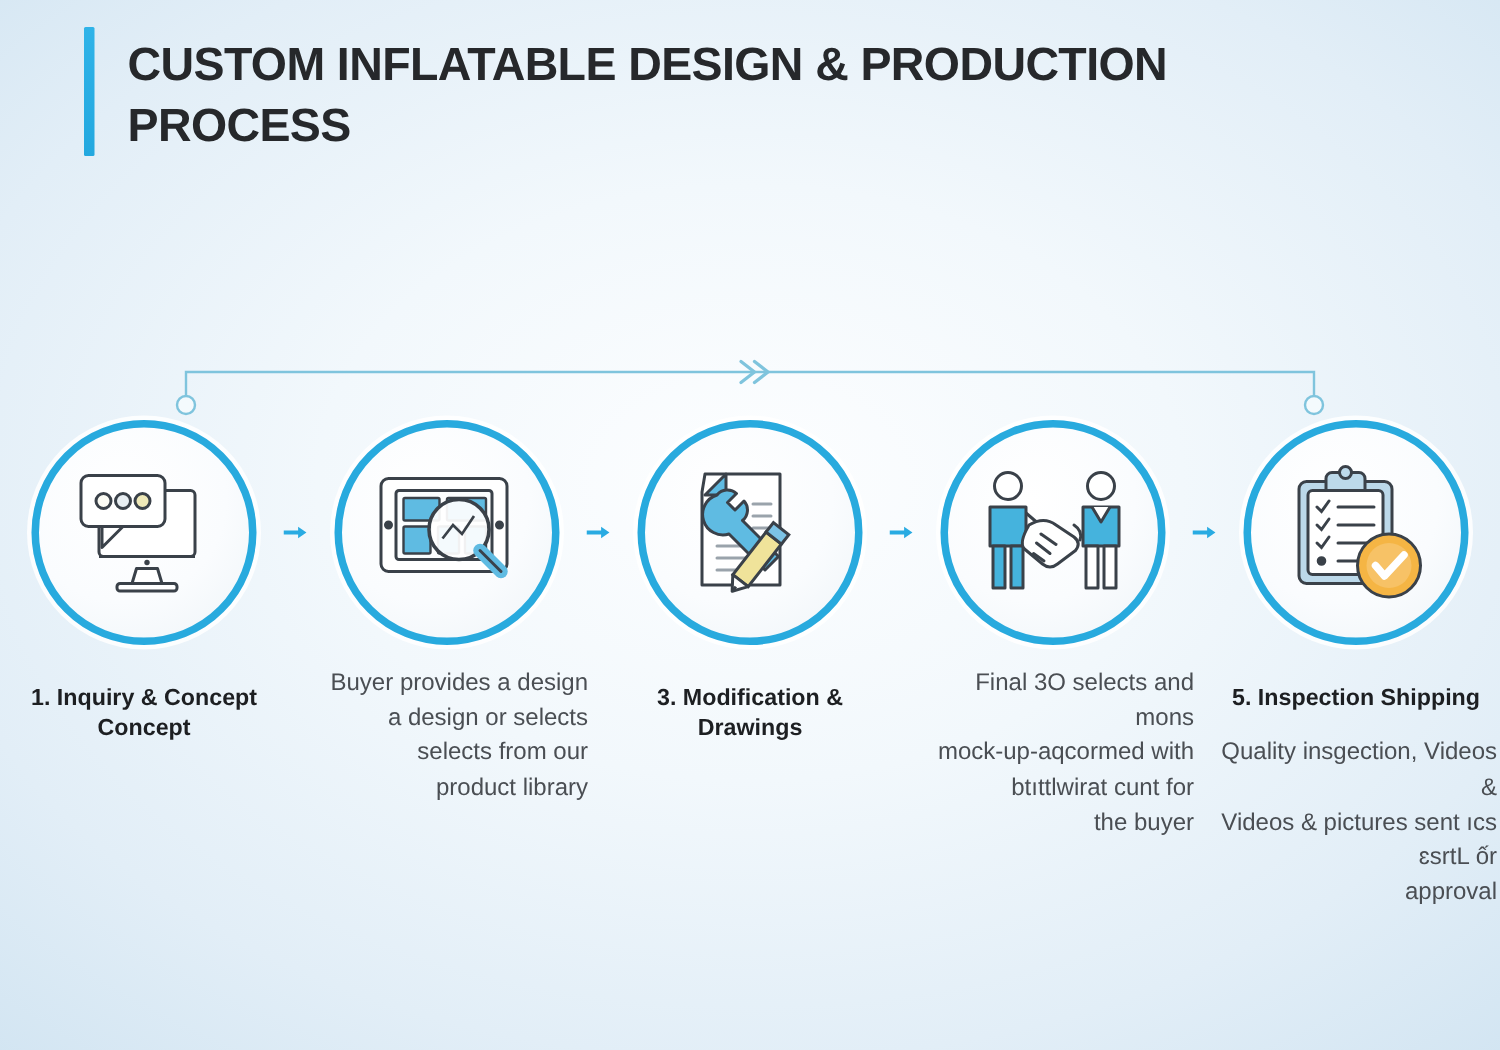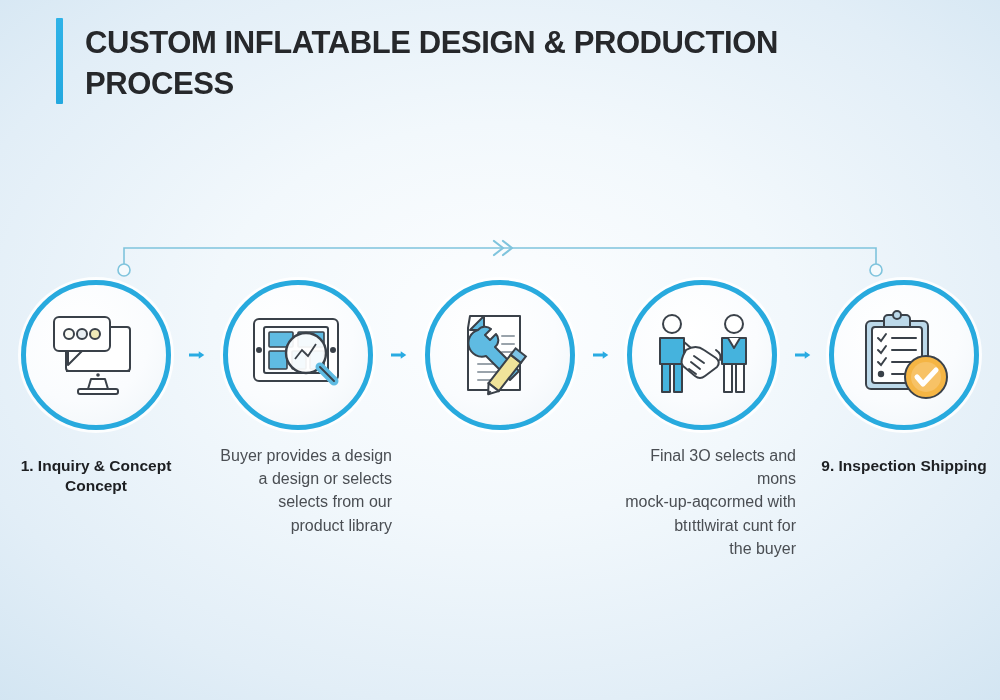--- a/index.html
+++ b/index.html
@@ -203,20 +203,22 @@
           <path d="M26 22 a9 9 0 0 1 13 -1 l-6 6 5 5 6 -6 a9 9 0 0 1 -1 13 l24 24 -9 9 -24 -24 a9 9 0 0 1 -8 -26 z" fill="#5fbbe2" stroke="#3a4149" stroke-width="2" stroke-linejoin="round"></path>
         </g>
         <g transform="rotate(38 62 62)">
           <rect x="50" y="52" width="13" height="36" fill="#f0e39a" stroke="#3a4149" stroke-width="2"></rect>
           <path d="M50 52 h13 v-8 h-13 z" fill="#7cc3e6" stroke="#3a4149" stroke-width="2"></path>
           <path d="M50 88 h13 l-6.5 9 z" fill="#ffffff" stroke="#3a4149" stroke-width="2" stroke-linejoin="round"></path>
           <path d="M56.5 93 l0 4" stroke="#3a4149" stroke-width="2"></path>
         </g>
       </svg>
     </div>
+    <div class="step-title">3. Modification &amp;
+Drawings</div>
   </div>
 
   <div class="arrow-gap">
     <svg width="46" height="26" viewBox="0 0 46 26">
       <path d="M0 9 h28 v-7 l16 11 -16 11 v-7 h-28 z" fill="#29ABE2"></path>
     </svg>
   </div>
 
   <div class="step">
     <div class="circle">
@@ -280,17 +282,21 @@
             <path d="M36 53 h24"></path>
             <path d="M36 65 h20"></path>
         </g>
         <g>
           <circle cx="70" cy="68" r="21" fill="#f5b544" stroke="#3a4149" stroke-width="2"></circle>
           <circle cx="70" cy="68" r="15" fill="#f7c266" stroke="none"></circle>
           <path d="M61 68 l6 7 13 -14" fill="none" stroke="#ffffff" stroke-width="5" stroke-linecap="round" stroke-linejoin="round"></path>
         </g>
       </svg>
     </div>
-    <div class="step-title">9. Inspection
+    <div class="step-title">5. Inspection
 Shipping</div>
+    <div class="step-desc">Quality insgection, Videos &amp;
+Videos &amp; pictures sent ıcs
+ɛsrtL ốr
+approval</div>
   </div>
 
 </div>
 
 </body></html>

